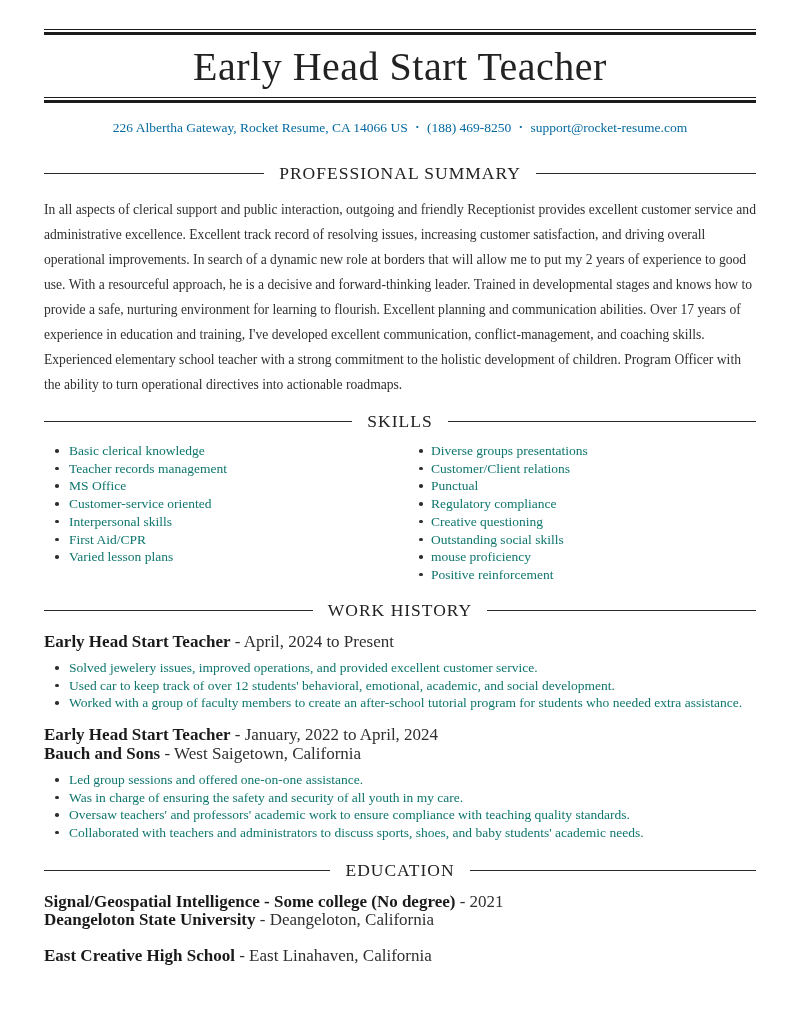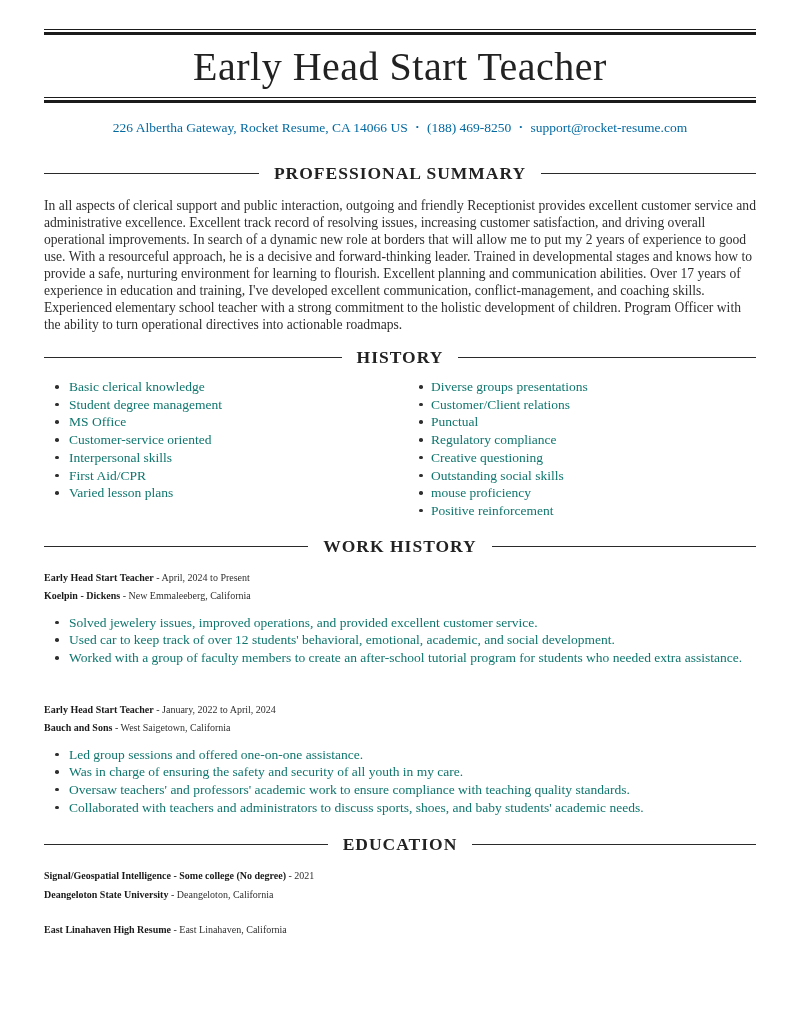--- a/index.html
+++ b/index.html
@@ -40,35 +40,35 @@
     align-items: center;
     gap: 15px;
   }
   .section-head::before, .section-head::after {
     content: "";
     flex: 1 1 0;
     border-top: 1.5px solid #2a2a2a;
   }
   .section-head h2 {
     margin: 0;
-    font-weight: bold;
+    font-weight: normal;
     font-size: 17.5px;
     letter-spacing: 1px;
     color: #222222;
     white-space: nowrap;
   }
   .head-summary   { margin-top: 27px; }
   .head-skills    { margin-top: 14px; }
   .head-work      { margin-top: 16px; }
   .head-education { margin-top: 18px; }
 
   p.summary-text {
     margin: 13px 0 0;
     font-size: 13.6px;
-    line-height: 17px;
+    line-height: 25px;
     color: #2f2f2f;
   }
 
   .skills-cols { display: flex; margin-top: 10px; }
   .skills-col-left  { width: 365px; }
   .skills-col-right { flex: 1 1 0; }
 
   ul.blist { list-style: none; margin: 0; padding: 0; }
   ul.blist li {
     position: relative;
@@ -82,23 +82,23 @@
     position: absolute;
     left: 11px; top: 7px;
     width: 3.5px; height: 3.5px;
     border-radius: 50%;
     background: #2f2f2f;
   }
   .skills-col-right ul.blist li { padding-left: 22px; }
   .skills-col-right ul.blist li::before { left: 10px; }
 
   .job, .edu-entry { margin-top: 12px; }
-  .job + .job { margin-top: 34px; }
+  .job + .job { margin-top: 14px; }
   .edu-entry + .edu-entry { margin-top: 17px; }
-  .meta-line { font-size: 10px; line-height: 18.6px; color: #2f2f2f; }
+  .meta-line { font-size: 17px; line-height: 18.6px; color: #2f2f2f; }
   .b { font-weight: bold; color: #1a1a1a; }
   .job ul.blist { margin-top: 8px; }
   .job ul.blist li { line-height: 17.6px; }
 </style>
 </head>
 <body>
 
 <div class="page">
 
   <div class="rule-double rule-top"></div>
@@ -110,27 +110,27 @@
   <div class="contact">
     <span>226 Albertha Gateway, Rocket Resume, CA 14066 US</span><span class="dot">•</span><span>(188) 469-8250</span><span class="dot">•</span><span>support@rocket-resume.com</span>
   </div>
 
   <div class="section-head head-summary">
     <h2>PROFESSIONAL SUMMARY</h2>
   </div>
   <p class="summary-text">In all aspects of clerical support and public interaction, outgoing and friendly Receptionist provides excellent customer service and administrative excellence. Excellent track record of resolving issues, increasing customer satisfaction, and driving overall operational improvements. In search of a dynamic new role at borders that will allow me to put my 2 years of experience to good use. With a resourceful approach, he is a decisive and forward-thinking leader. Trained in developmental stages and knows how to provide a safe, nurturing environment for learning to flourish. Excellent planning and communication abilities. Over 17 years of experience in education and training, I've developed excellent communication, conflict-management, and coaching skills. Experienced elementary school teacher with a strong commitment to the holistic development of children. Program Officer with the ability to turn operational directives into actionable roadmaps.</p>
 
   <div class="section-head head-skills">
-    <h2>HISTORY</h2>
+    <h2>SKILLS</h2>
   </div>
   <div class="skills-cols">
     <div class="skills-col-left">
       <ul class="blist">
         <li><span>Basic clerical knowledge</span></li>
-        <li><span>Student degree management</span></li>
+        <li><span>Teacher records management</span></li>
         <li><span>MS Office</span></li>
         <li><span>Customer-service oriented</span></li>
         <li><span>Interpersonal skills</span></li>
         <li><span>First Aid/CPR</span></li>
         <li><span>Varied lesson plans</span></li>
       </ul>
     </div>
     <div class="skills-col-right">
       <ul class="blist">
         <li><span>Diverse groups presentations</span></li>
@@ -148,25 +148,20 @@
   <div class="section-head head-work">
     <h2>WORK HISTORY</h2>
   </div>
 
   <div class="job">
     <div class="meta-line">
       <span class="b">Early Head Start Teacher</span>
       <span>-</span>
       <span>April, 2024 to Present</span>
     </div>
-    <div class="meta-line">
-      <span class="b">Koelpin - Dickens</span>
-      <span>-</span>
-      <span>New Emmaleeberg, California</span>
-    </div>
     <ul class="blist">
       <li><span>Solved jewelery issues, improved operations, and provided excellent customer service.</span></li>
       <li><span>Used car to keep track of over 12 students' behavioral, emotional, academic, and social development.</span></li>
       <li><span>Worked with a group of faculty members to create an after-school tutorial program for students who needed extra assistance.</span></li>
     </ul>
   </div>
 
   <div class="job">
     <div class="meta-line">
       <span class="b">Early Head Start Teacher</span>
@@ -198,19 +193,19 @@
     </div>
     <div class="meta-line">
       <span class="b">Deangeloton State University</span>
       <span>-</span>
       <span>Deangeloton, California</span>
     </div>
   </div>
 
   <div class="edu-entry">
     <div class="meta-line">
-      <span class="b">East Linahaven High Resume</span>
+      <span class="b">East Creative High School</span>
       <span>-</span>
       <span>East Linahaven, California</span>
     </div>
   </div>
 
 </div>
 
 </body></html>

